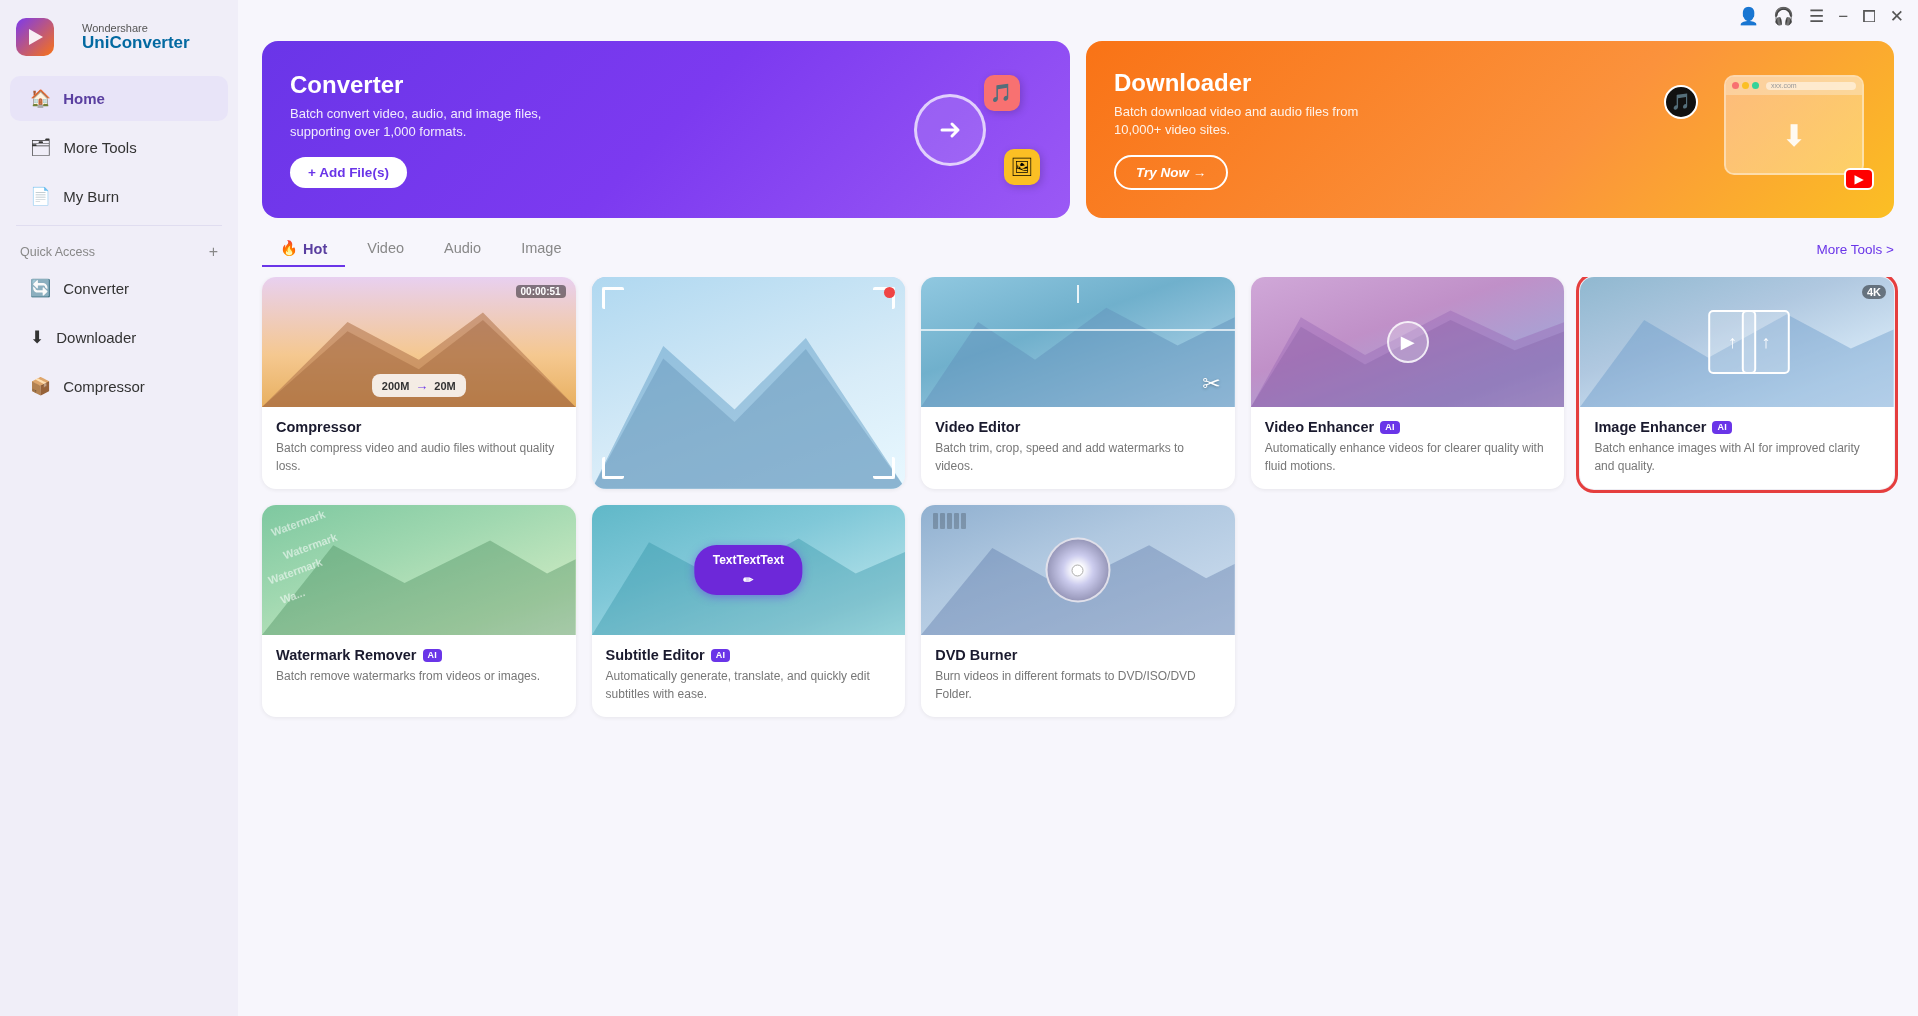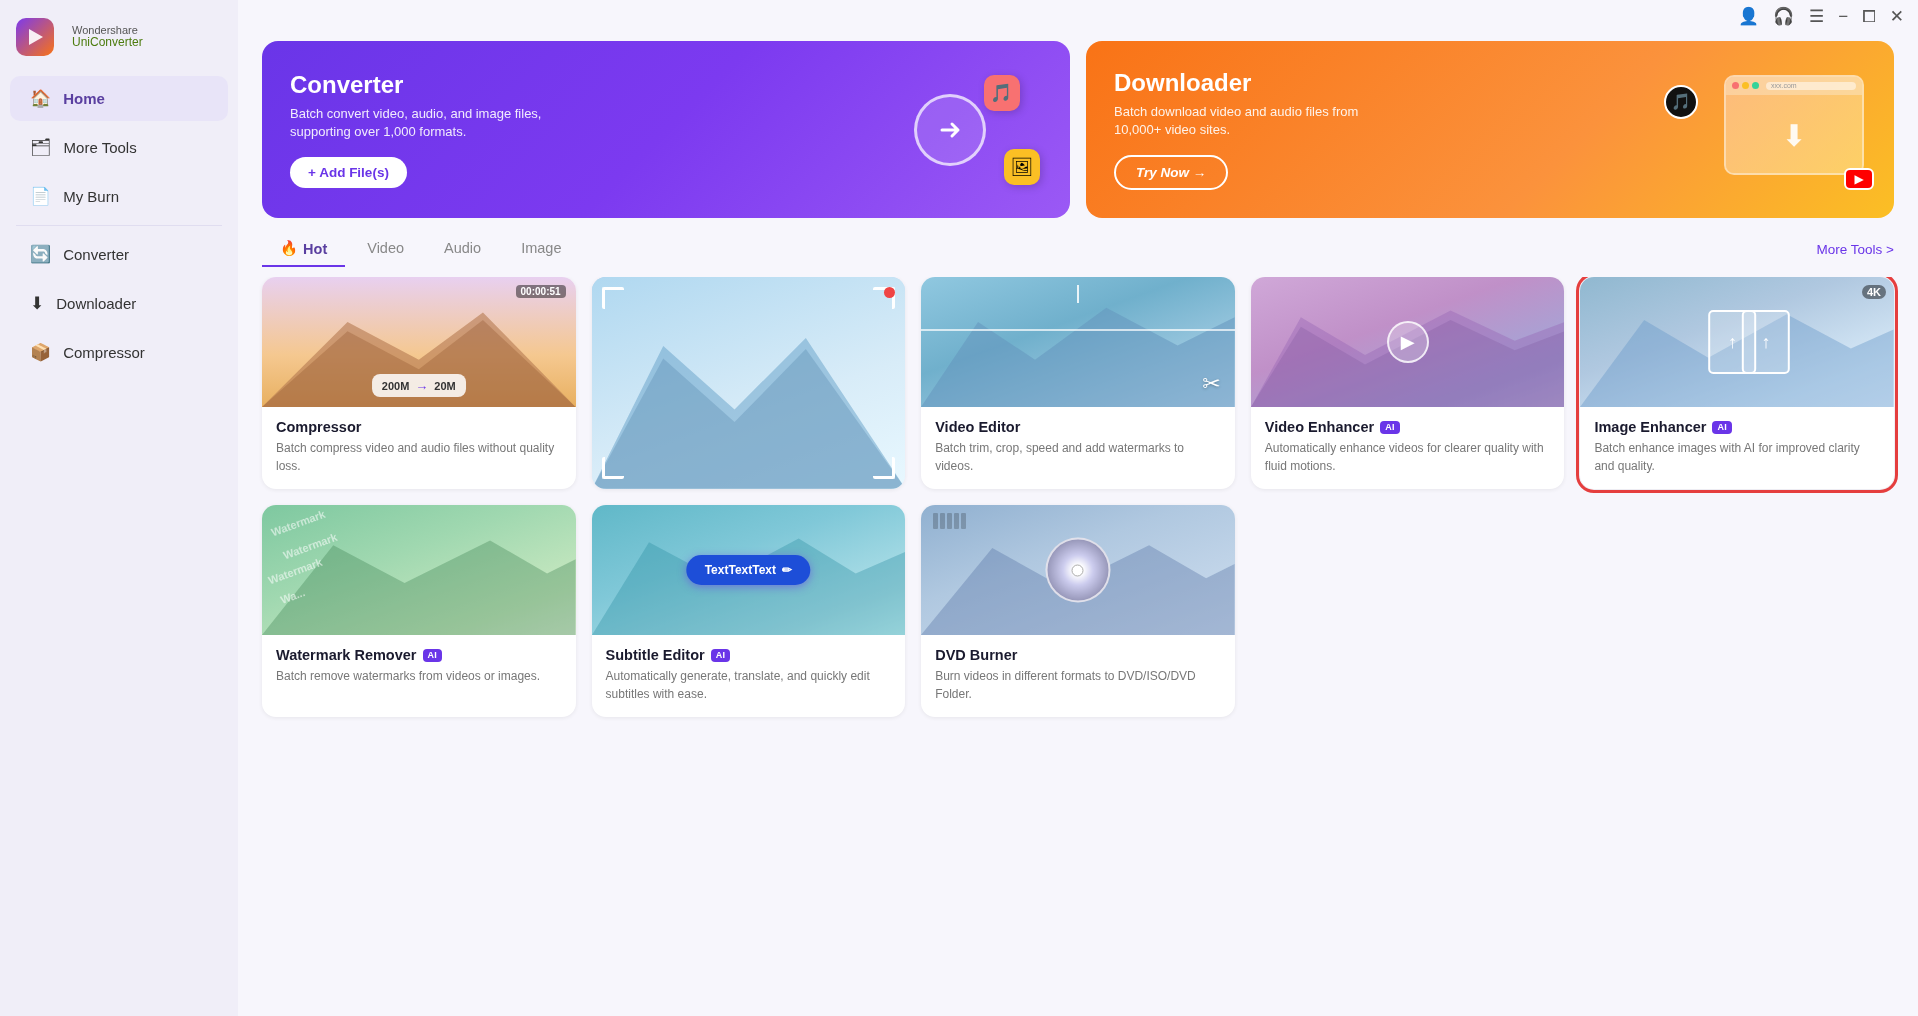--- a/index.html
+++ b/index.html
@@ -12,33 +12,33 @@
       background: #f0eef8;
       display: flex;
       flex-direction: column;
       padding: 0;
       height: 100%;
     }
     .logo-area {
       display: flex;
       align-items: center;
       padding: 18px 16px 18px 16px;
-      gap: 18px;
+      gap: 28px;
     }
     .logo-icon {
       width: 38px;
       height: 38px;
       border-radius: 10px;
       background: linear-gradient(135deg, #7c3aed, #f97316);
       display: flex; align-items: center; justify-content: center;
       font-size: 18px; color: white; font-weight: bold;
     }
     .logo-text { display: flex; flex-direction: column; }
     .logo-brand { font-size: 11px; color: #555; }
-    .logo-product { font-size: 12px; font-weight: 400; color: #4d7c0f; line-height: 1.1; }
+    .logo-product { font-size: 17px; font-weight: 700; color: #0369a1; line-height: 1.1; }
 
     .nav-item {
       display: flex;
       align-items: center;
       gap: 12px;
       padding: 12px 20px;
       cursor: pointer;
       border-radius: 10px;
       margin: 2px 10px;
       font-size: 15px;
@@ -293,20 +293,24 @@
     <span class="nav-icon">🗂</span>
     <span>More Tools</span>
   </div>
   <div class="nav-item">
     <span class="nav-icon">📄</span>
     <span>My Burn</span>
   </div>
 
   <div class="divider"></div>
 
+  <div class="section-header">
+    <span>Quick Access</span>
+    <button class="plus-btn">+</button>
+  </div>
 
   <div class="nav-item">
     <span class="nav-icon">🔄</span>
     <span>Converter</span>
   </div>
   <div class="nav-item">
     <span class="nav-icon">⬇</span>
     <span>Downloader</span>
   </div>
   <div class="nav-item">
@@ -515,21 +519,21 @@
         <div class="tool-card-desc">Batch remove watermarks from videos or images.</div>
       </div>
     </div>
 
     <div class="tool-card">
       <div class="tool-card-thumb" style="position:relative;overflow:hidden;">
         <div style="position:absolute;left:0;right:0;top:0;bottom:0;background:linear-gradient(160deg,#60b8c8 0%,#80c8d8 40%,#b0e0e8 80%,#d0f8f8 100%);"></div>
         <svg style="position:absolute;bottom:0;left:0;right:0;width:100%;height:80%;" viewBox="0 0 220 110" preserveAspectRatio="none">
           <polygon points="0,110 40,12 90,52 145,8 185,45 220,22 220,110" fill="rgba(40,140,160,0.35)"></polygon>
         </svg>
-        <div style="position:absolute;left:50%;top:50%;transform:translate(-50%,-50%);background:#1d4ed8;color:white;border-radius:22px;padding:8px 18px;font-size:12px;font-weight:600;display:flex;align-items:center;gap:6px;white-space:nowrap;box-shadow:0 2px 8px rgba(106,53,232,0.5);">
+        <div style="position:absolute;left:50%;top:50%;transform:translate(-50%,-50%);background:#6d28d9;color:white;border-radius:22px;padding:8px 18px;font-size:12px;font-weight:600;display:flex;align-items:center;gap:6px;white-space:nowrap;box-shadow:0 2px 8px rgba(106,53,232,0.5);flex-direction:column;">
           <span>TextTextText</span>
           <span>✏</span>
         </div>
       </div>
       <div class="tool-card-info">
         <div class="tool-card-title">
           <span>Subtitle Editor</span>
           <span class="ai-badge">AI</span>
         </div>
         <div class="tool-card-desc">Automatically generate, translate, and quickly edit subtitles with ease.</div>

